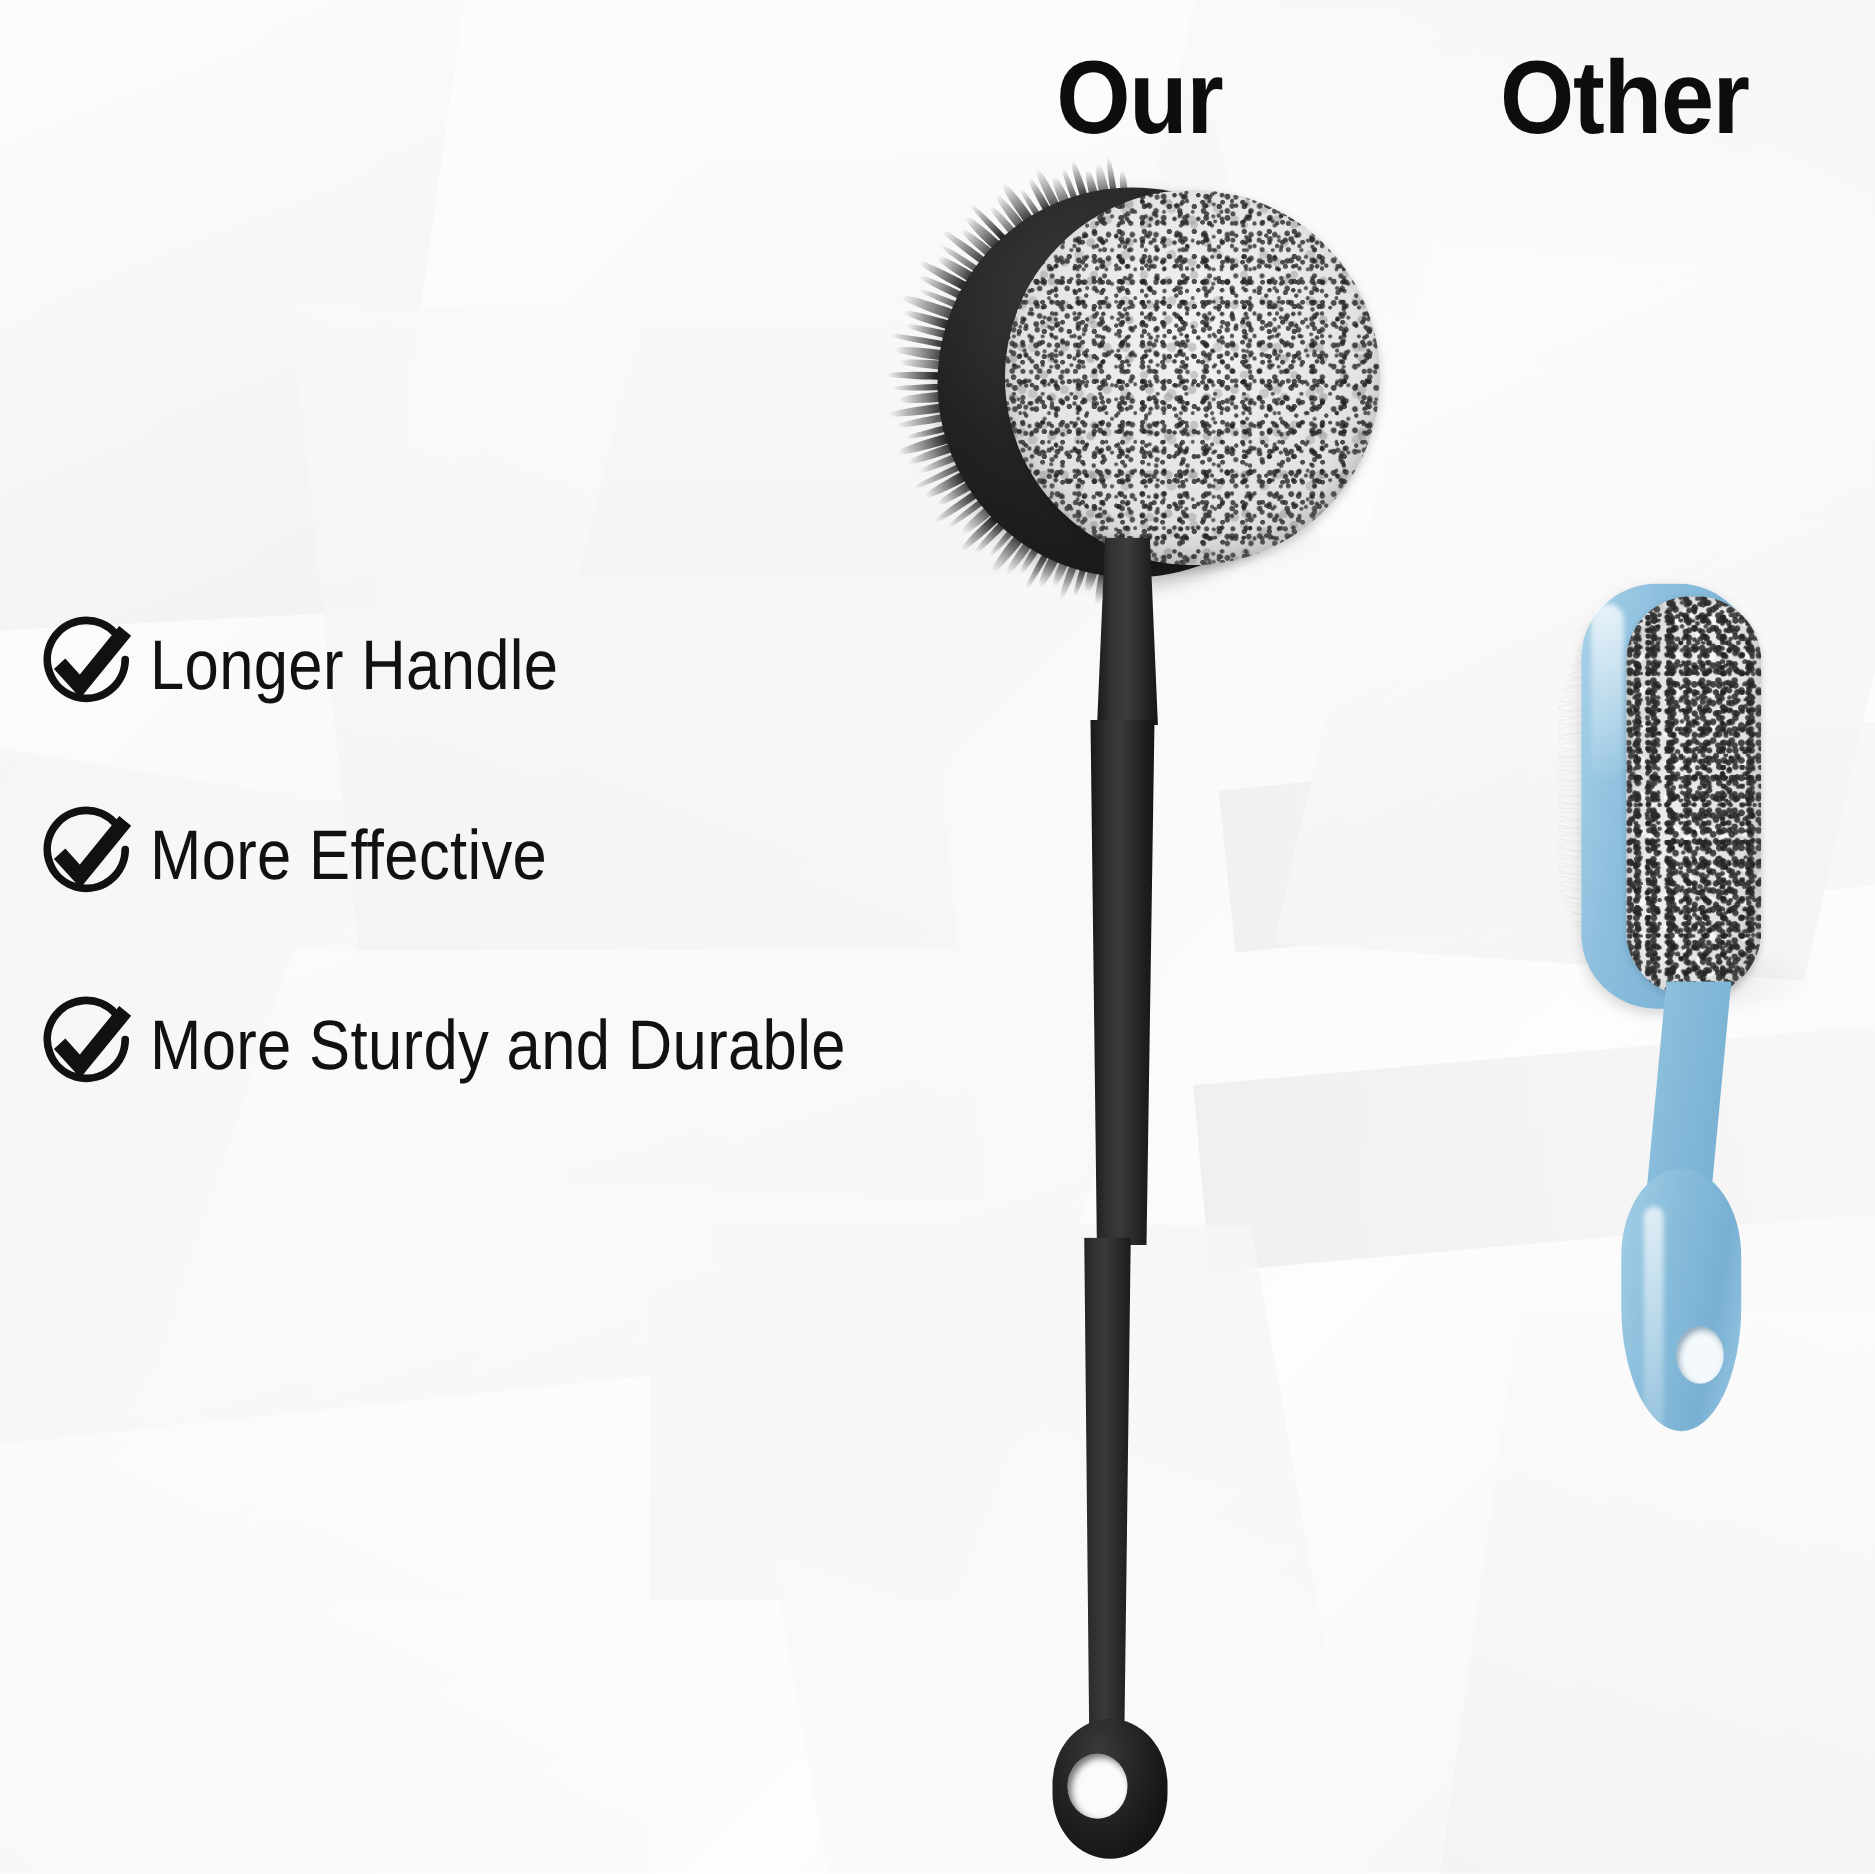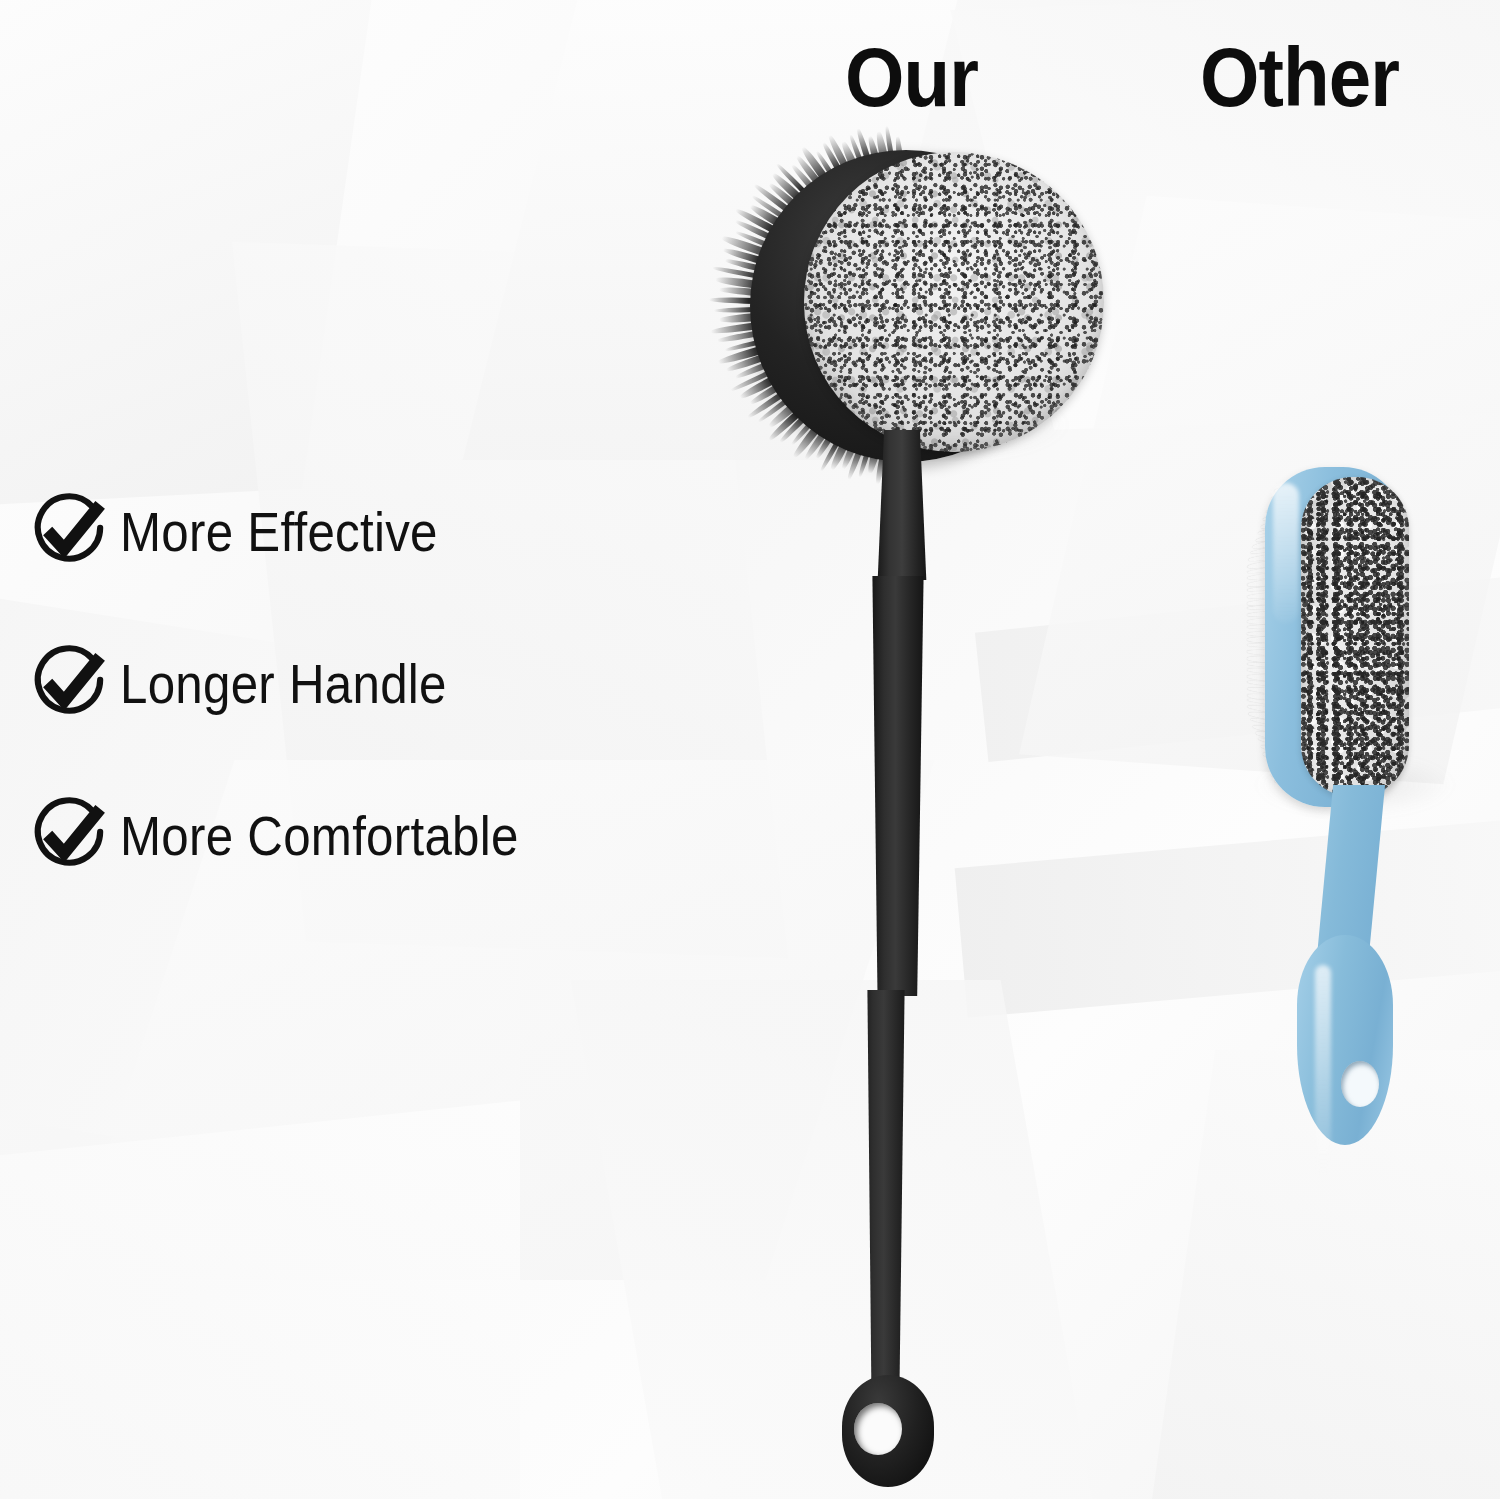--- a/index.html
+++ b/index.html
@@ -369,43 +369,43 @@
 
   <div id="feature-list">
 
     <div class="feature-row">
       <span class="check-icon">
         <svg viewBox="0 0 100 100" aria-hidden="true">
           <path d="M78 20 A38 38 0 1 0 88 46" fill="none" stroke="#111" stroke-width="7.5" stroke-linecap="round"></path>
           <path d="M24 50 L44 72 L88 18" fill="none" stroke="#111" stroke-width="15" stroke-linecap="butt" stroke-linejoin="miter"></path>
         </svg>
       </span>
-      <span class="feature-label">More Effective</span>
+      <span class="feature-label">Longer Handle</span>
     </div>
 
     <div class="feature-row">
       <span class="check-icon">
         <svg viewBox="0 0 100 100" aria-hidden="true">
           <path d="M78 20 A38 38 0 1 0 88 46" fill="none" stroke="#111" stroke-width="7.5" stroke-linecap="round"></path>
           <path d="M24 50 L44 72 L88 18" fill="none" stroke="#111" stroke-width="15" stroke-linecap="butt" stroke-linejoin="miter"></path>
         </svg>
       </span>
-      <span class="feature-label">Longer Handle</span>
+      <span class="feature-label">More Effective</span>
     </div>
-
 
     <div class="feature-row">
       <span class="check-icon">
         <svg viewBox="0 0 100 100" aria-hidden="true">
           <path d="M78 20 A38 38 0 1 0 88 46" fill="none" stroke="#111" stroke-width="7.5" stroke-linecap="round"></path>
           <path d="M24 50 L44 72 L88 18" fill="none" stroke="#111" stroke-width="15" stroke-linecap="butt" stroke-linejoin="miter"></path>
         </svg>
       </span>
-      <span class="feature-label">More Comfortable</span>
+      <span class="feature-label">More Sturdy and Durable</span>
     </div>
+
   </div>
 
   <div id="our-brush">
     <div class="shadow-soft" style="left:110px; top:250px; width:260px; height:70px;"></div>
 
     <div id="head-bristle-group">
         <div class="bristle" style="width: 52px; height: 5px; left: 150.666px; top: 279.854px; transform: rotate(-84deg); opacity: 0.72;"></div>
         <div class="bristle" style="width: 58.4323px; height: 6px; left: 138.216px; top: 278.564px; transform: rotate(-81.0526deg); opacity: 0.78;"></div>
         <div class="bristle" style="width: 64.8602px; height: 7px; left: 125.818px; top: 276.966px; transform: rotate(-78.1053deg); opacity: 0.83;"></div>
         <div class="bristle" style="width: 56.2795px; height: 8px; left: 128.494px; top: 275.063px; transform: rotate(-75.1579deg); opacity: 0.89;"></div>

